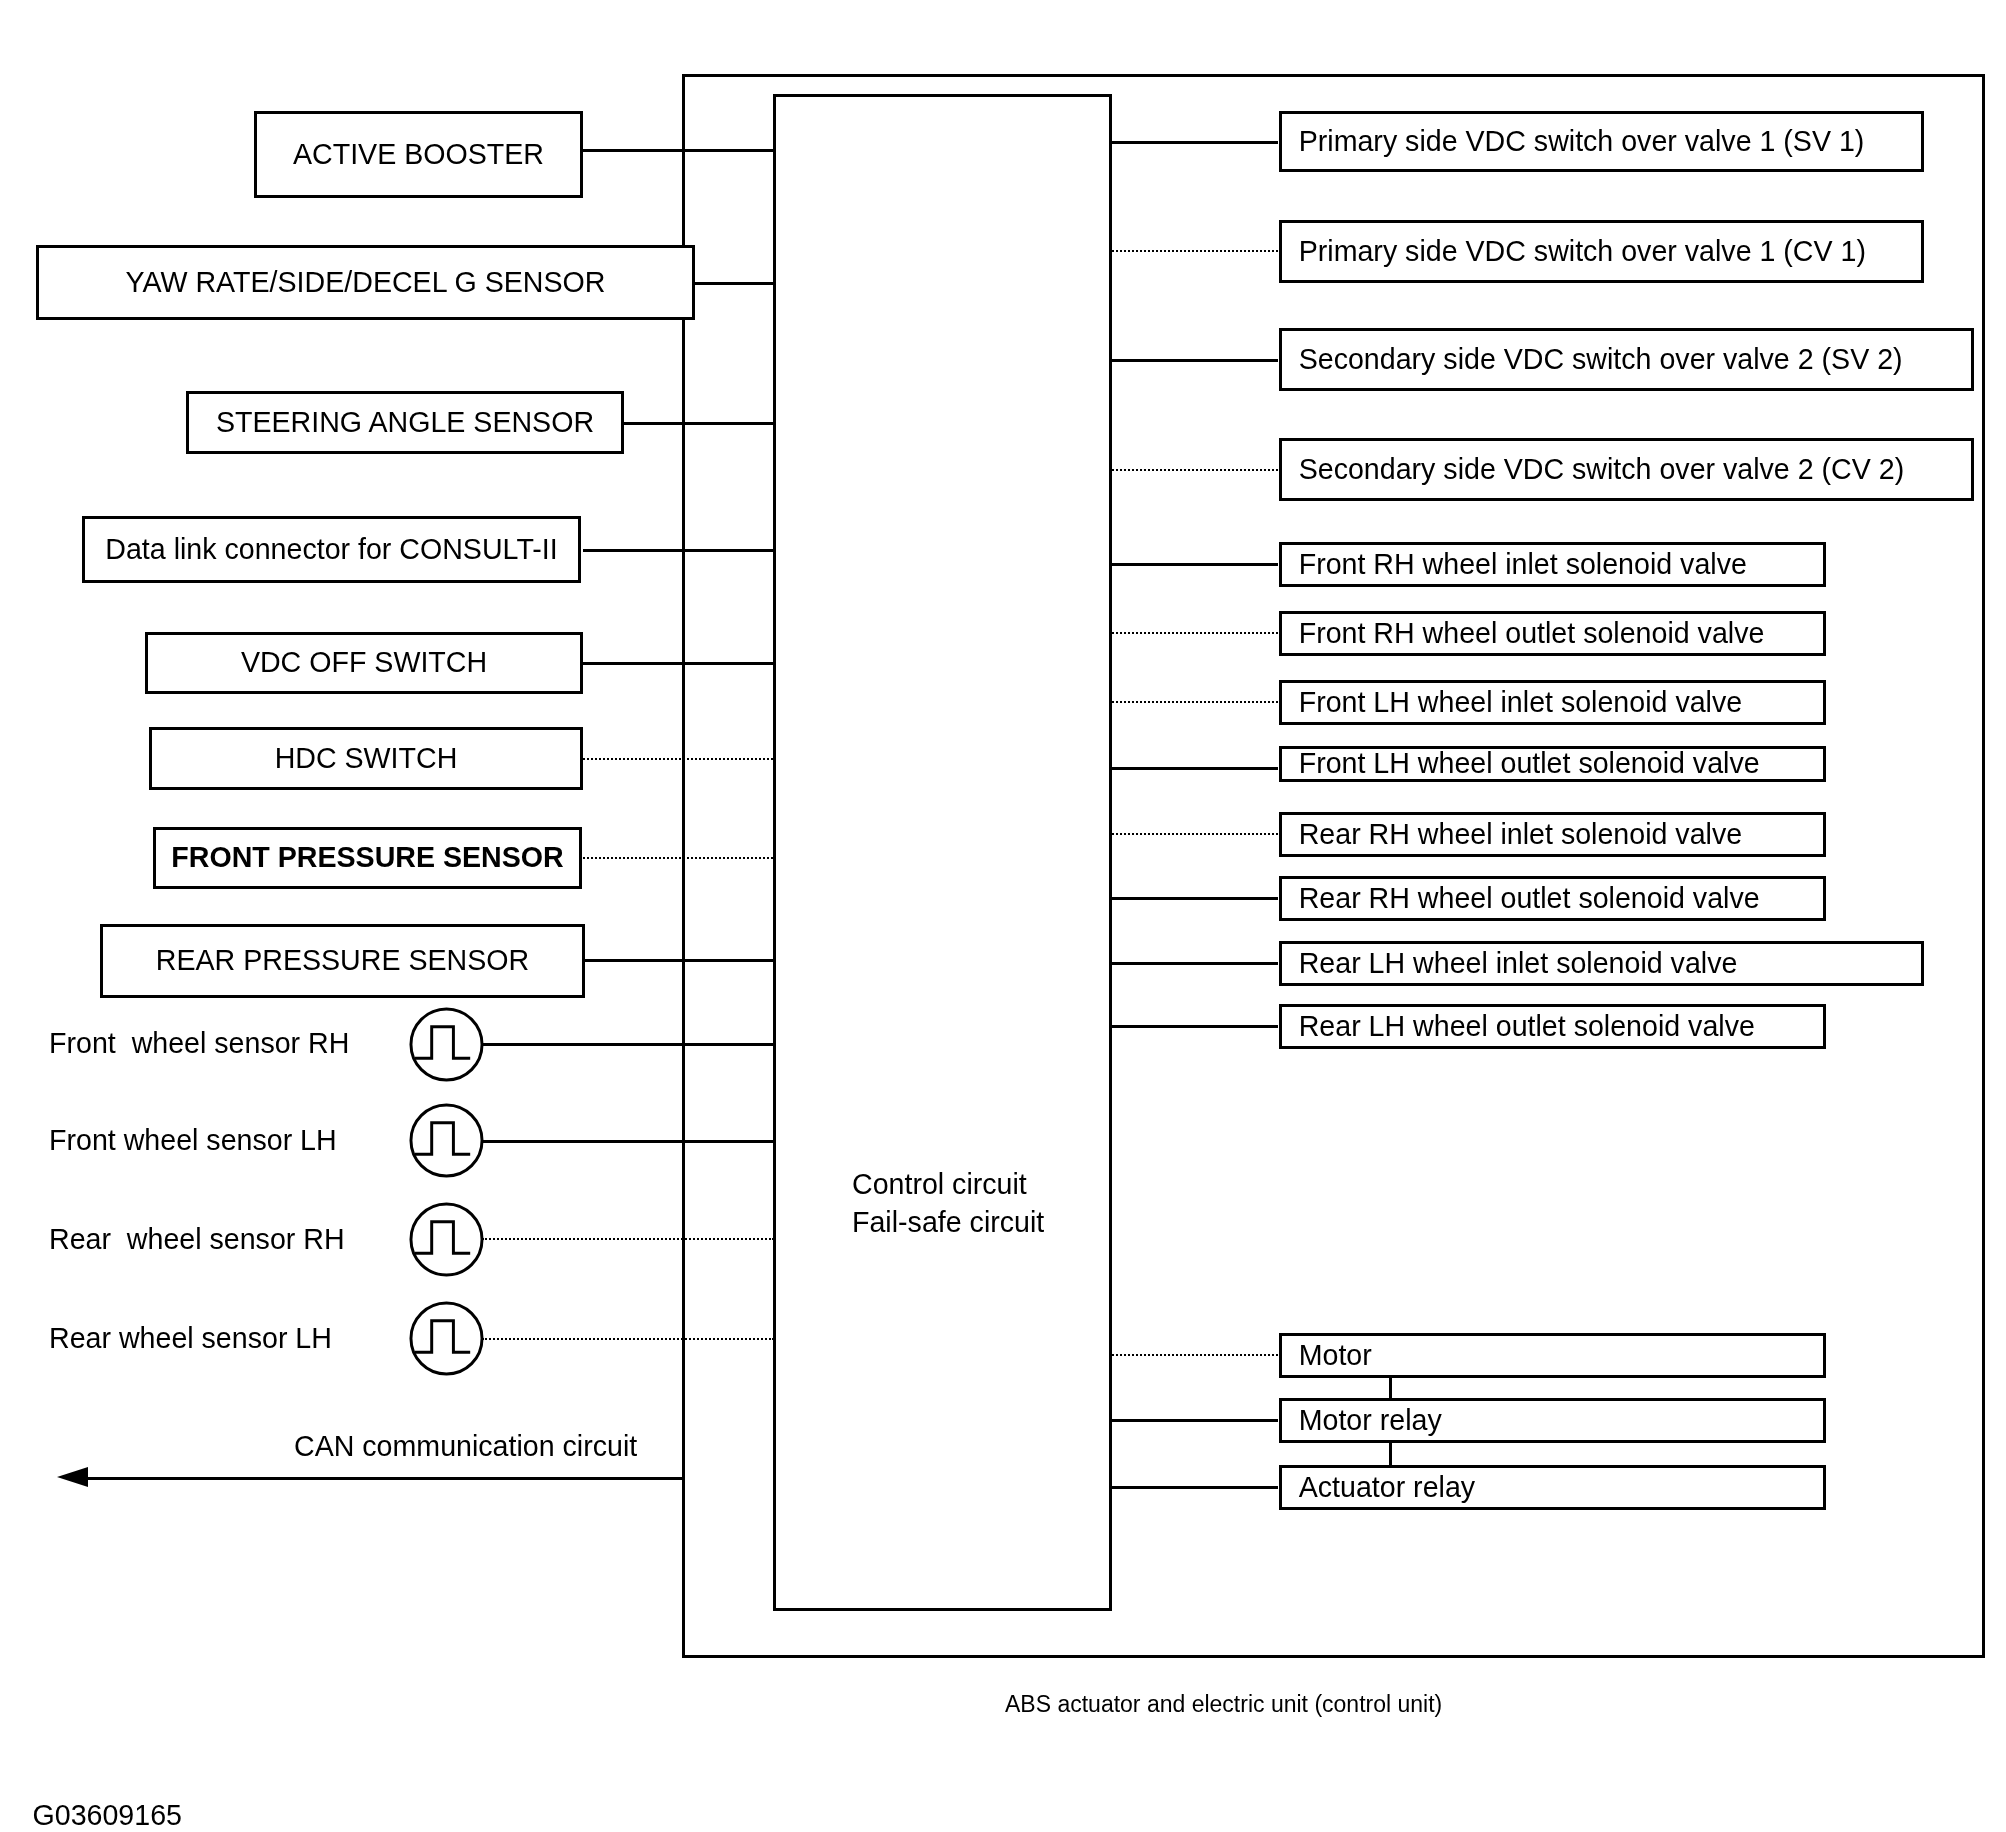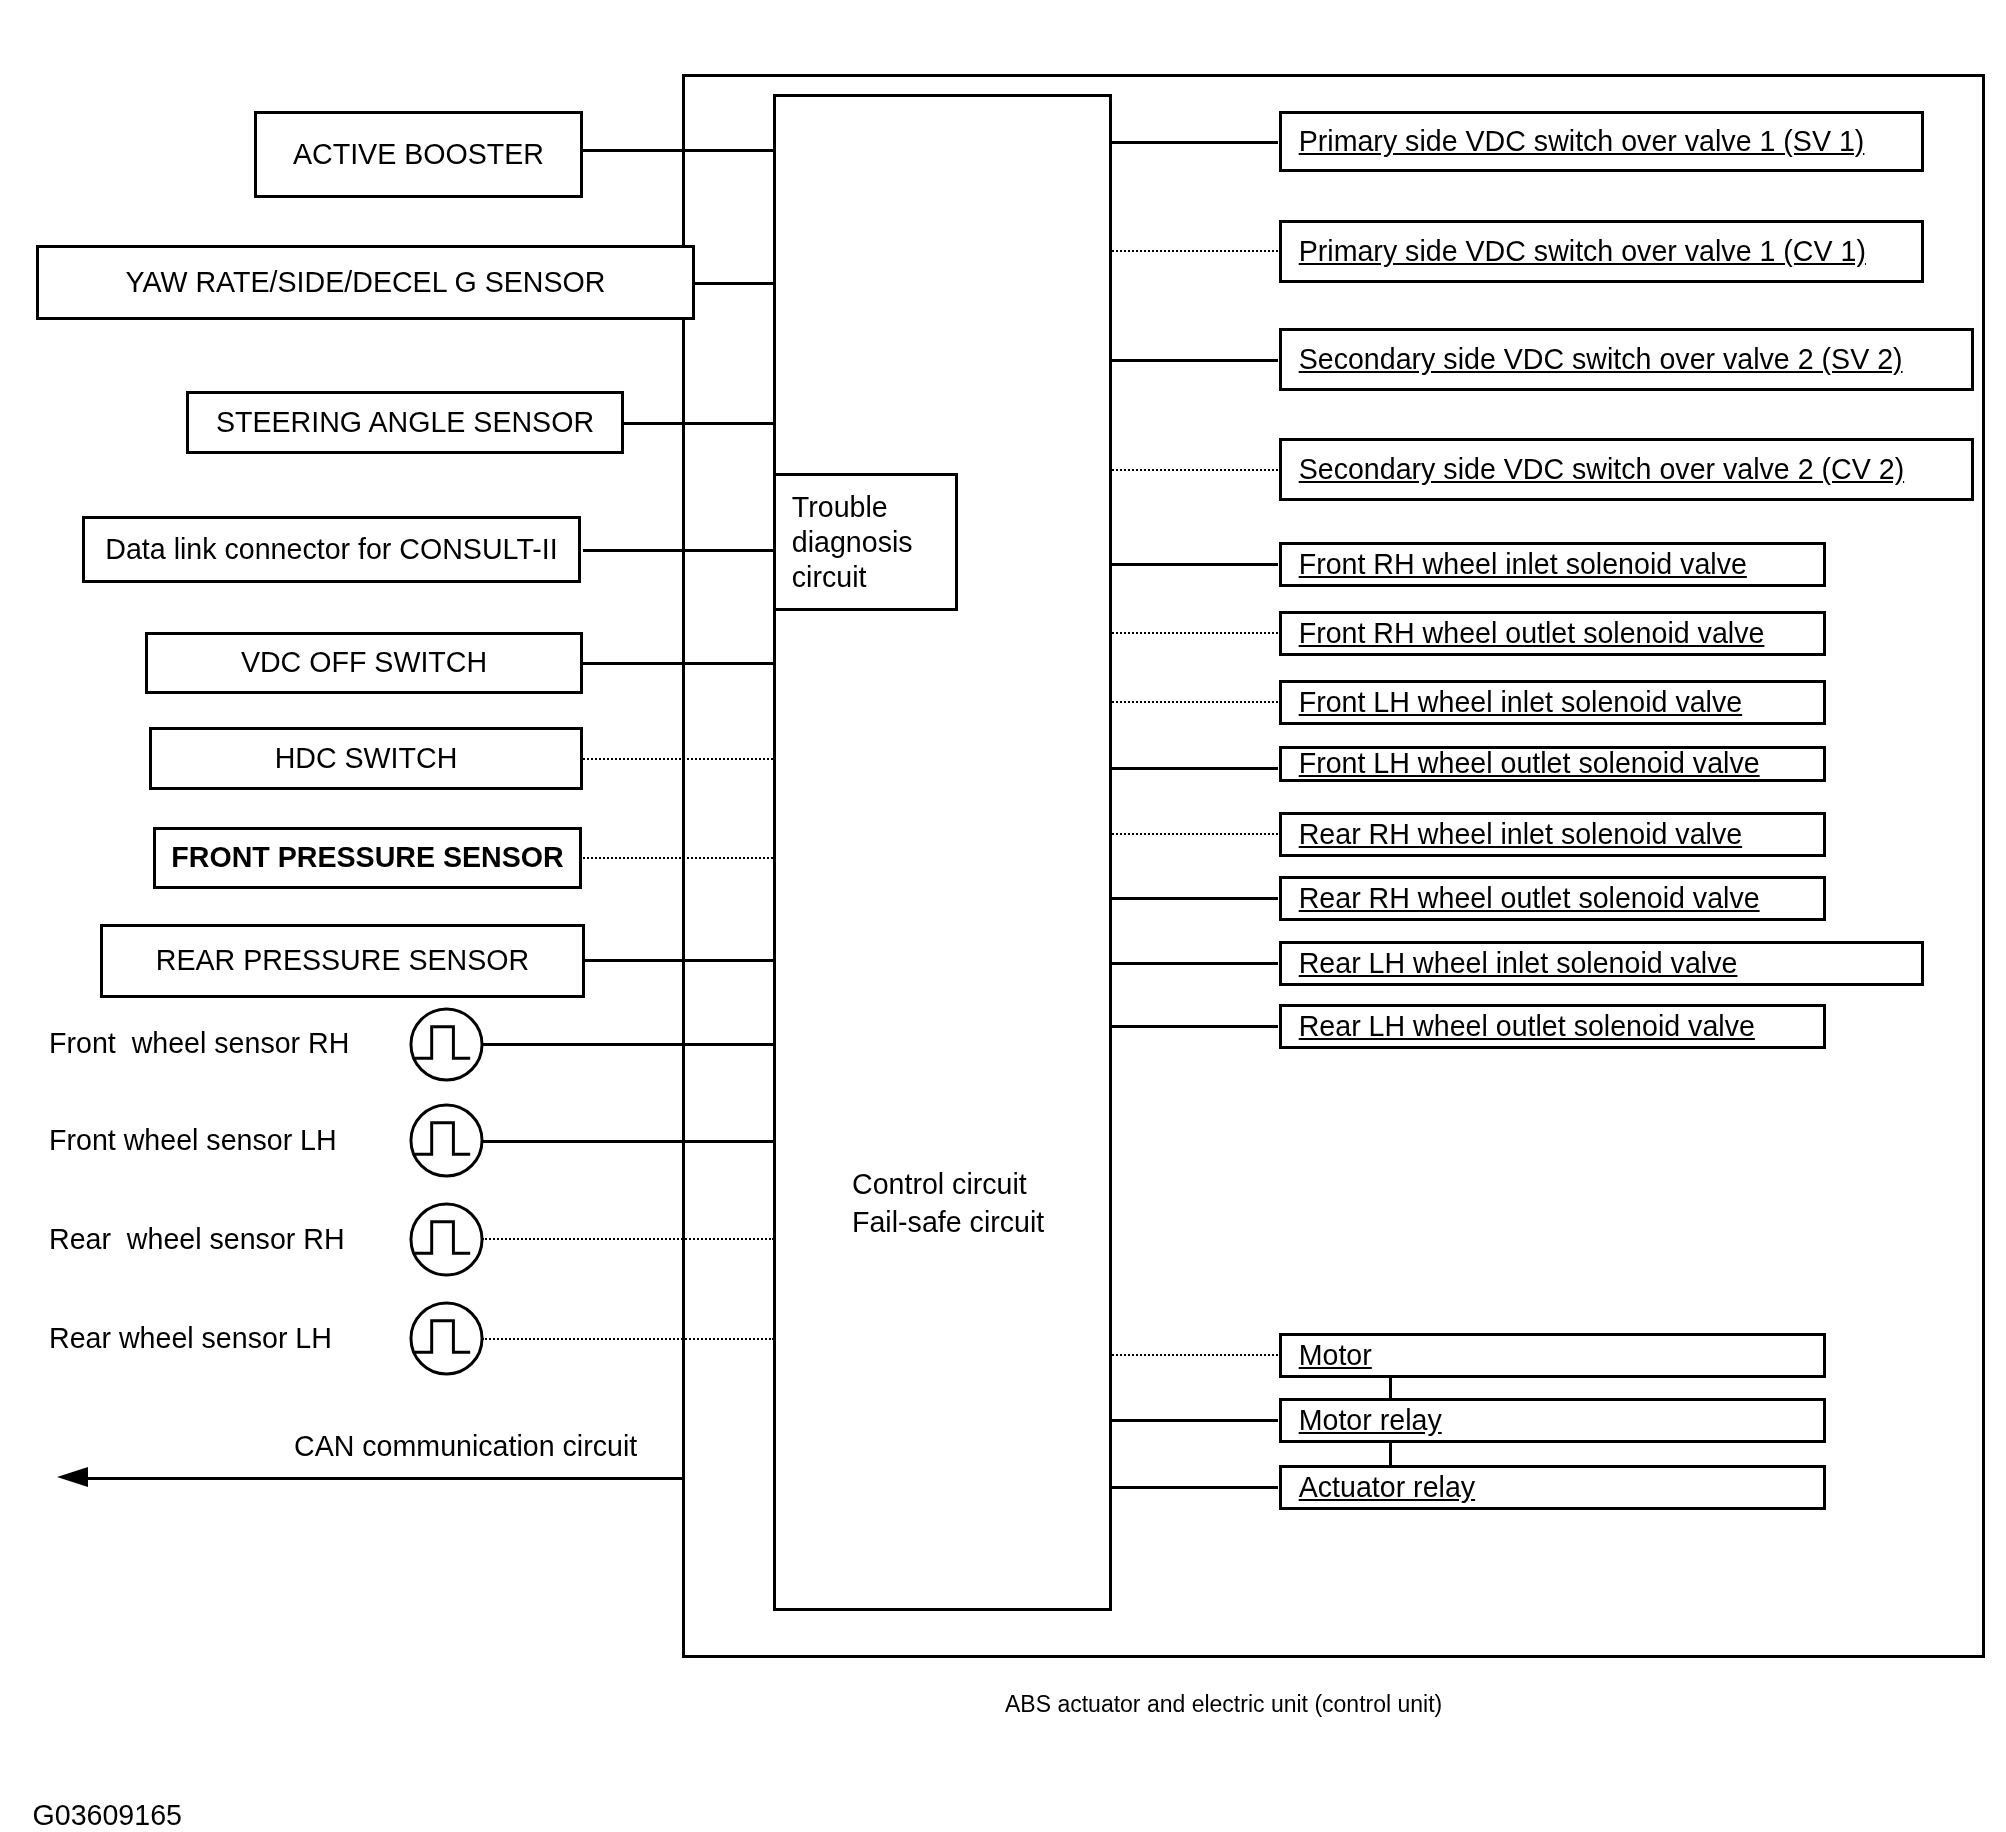--- a/index.html
+++ b/index.html
@@ -5,21 +5,21 @@
   html,body{margin:0;padding:0;background:#ffffff;}
   #canvas{
     position:relative;width:2007px;height:1832px;background:#ffffff;
     font-family:"Liberation Sans","DejaVu Sans",sans-serif;color:#000;overflow:hidden;
   }
   .box{
     position:absolute;border:3px solid #000;background:#fff;box-sizing:border-box;
     display:flex;align-items:center;font-size:28.6px;line-height:1.1;z-index:4;
   }
   .box.centered{justify-content:center;text-align:center;padding:0 5.9px;}
-  .box.leftpad{padding-left:16.7px;padding-right:5.9px;text-decoration:underline;}
+  .box.leftpad{padding-left:16.7px;padding-right:5.9px;}
   .hline{position:absolute;height:0;border-top:3px solid #000;z-index:2;}
   .hline.dotted{border-top:2px dotted #000;}
   .vline{position:absolute;width:0;border-left:3px solid #000;z-index:2;}
   .outline{position:absolute;border:3px solid #000;box-sizing:border-box;background:transparent;z-index:1;}
   .flabel{position:absolute;font-size:28.6px;white-space:pre;z-index:3;}
   .sensor{position:absolute;z-index:4;}
   #trouble-box{
     position:absolute;left:773px;top:473px;width:185px;height:138px;background:#fff;
     border:3px solid #000;box-sizing:border-box;display:flex;align-items:center;
     padding-left:15.8px;padding-right:3.9px;font-size:28.6px;line-height:35px;z-index:6;
@@ -109,23 +109,20 @@
       <div class="box leftpad" style="left:1279px;top:1333px;width:547px;height:45px;">Motor</div>
       <div class="hline dotted" style="left:1112px;top:1354px;width:166px;"></div>
       <div class="box leftpad" style="left:1279px;top:1398px;width:547px;height:45px;">Motor relay</div>
       <div class="hline" style="left:1112px;top:1419px;width:166px;"></div>
       <div class="box leftpad" style="left:1279px;top:1465px;width:547px;height:45px;">Actuator relay</div>
       <div class="hline" style="left:1112px;top:1486px;width:166px;"></div>
       <div class="vline" style="left:1389px;top:1376px;height:23.6px;"></div>
       <div class="vline" style="left:1389px;top:1441px;height:25.6px;"></div>
     </div>
 
-  <div id="trouble-box">
-    <span>Trouble diagnosis circuit</span>
-  </div>
 
   <div id="control-text">
     <div>Control circuit</div>
     <div>Fail-safe circuit</div>
   </div>
 
   <div class="flabel" style="left:294px;top:1430px;">CAN communication circuit</div>
   <div class="hline" style="left:87px;top:1477px;width:595px;"></div>
   <div id="can-arrowhead"></div>
 

